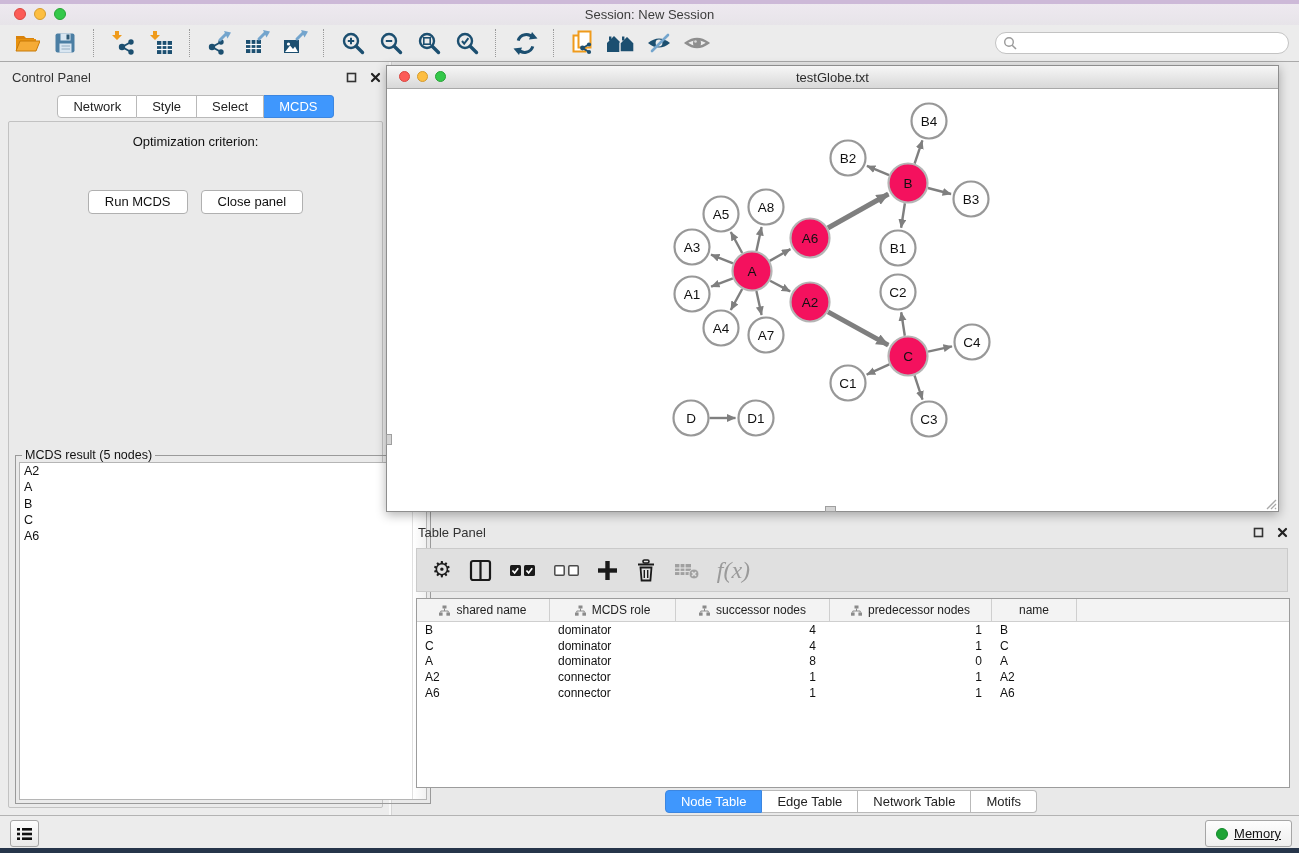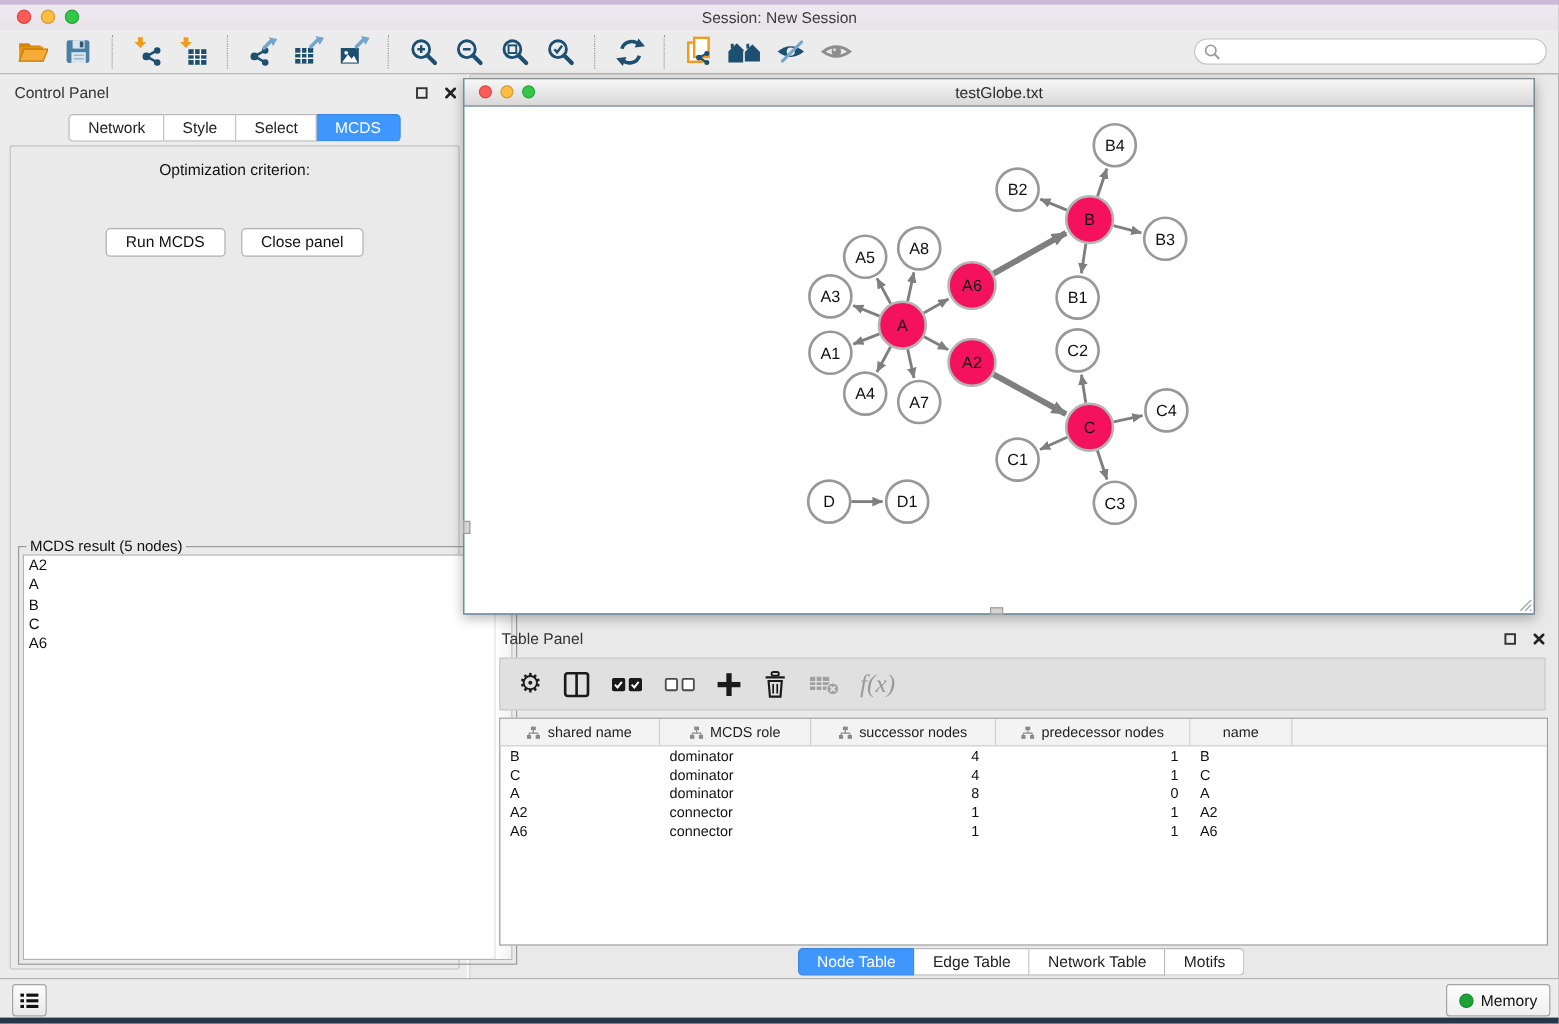--- a/index.html
+++ b/index.html
@@ -68,38 +68,38 @@
   .nf-canvas{position:absolute;left:0;right:0;top:23px;bottom:0;background:#fff;}
   .grip{position:absolute;right:1px;bottom:1px;}
   .mini-v{position:absolute;left:-1px;top:345px;width:6px;height:11px;background:#d4d4d4;border:1px solid #9f9f9f;box-sizing:border-box;}
   .mini-h{position:absolute;left:438px;bottom:-1px;width:11px;height:6px;background:#d4d4d4;border:1px solid #9f9f9f;box-sizing:border-box;}
   
   .table-panel{position:absolute;left:404px;top:520px;width:894px;height:295px;text-decoration:underline;}
   .tp-header{position:absolute;left:14px;right:10px;top:5px;display:flex;justify-content:space-between;align-items:center;}
   .tp-toolbar{position:absolute;left:12px;right:10px;top:28px;height:44px;background:#e0e0e0;
               border:1px solid #cacaca;display:flex;align-items:center;padding-left:15px;box-sizing:border-box;}
   .tpi{display:flex;align-items:center;justify-content:center;margin-right:17px;}
-  .fx-label{font-family:"Liberation Serif",serif;font-style:italic;font-size:21px;color:#9a9a9a;}
+  .fx-label{font-family:"Liberation Serif",serif;font-style:italic;font-size:24px;color:#9a9a9a;}
   .tp-table{position:absolute;left:12px;right:8px;top:78px;height:190px;background:#fff;
             border:1px solid #9c9c9c;overflow:hidden;box-sizing:border-box;}
   .tr-head{display:flex;height:22px;background:#f3f3f3;border-bottom:1px solid #cfcfcf;}
   .th{display:flex;align-items:center;justify-content:center;gap:6px;border-right:1px solid #cfcfcf;
       box-sizing:border-box;font-size:12px;color:#222;}
   .th.filler{flex:1;border-right:none;}
   .tr{display:flex;height:15.7px;align-items:center;font-size:12px;color:#111;}
   .td{box-sizing:border-box;padding:0 8px;white-space:nowrap;overflow:hidden;}
   .td.num{text-align:right;}
   #tp-tabs{position:absolute;left:0;right:0;top:270px;}
   
   .statusbar{position:absolute;left:0;top:815px;width:100%;height:33px;background:#ececec;border-top:1px solid #b3b3b3;box-sizing:border-box;}
   .list-btn{position:absolute;left:10px;top:4px;width:27px;height:25px;border:1px solid #a6a6a6;border-radius:3px;
             background:linear-gradient(#fdfdfd,#e9e9e9);display:flex;align-items:center;justify-content:center;}
   .memory-btn{position:absolute;right:7px;top:4px;height:25px;border:1px solid #a6a6a6;border-radius:3px;
               background:linear-gradient(#fdfdfd,#efefef);display:flex;align-items:center;gap:6px;
-              font-size:13px;color:#111;padding:0 10px;}
+              font-size:13px;color:#111;padding:0 10px;text-decoration:underline;}
   .mem-dot{width:12px;height:12px;border-radius:50%;background:var(--memgreen);border:1px solid #128a2c;box-sizing:border-box;}
   .bottom-strip{position:absolute;left:0;top:848px;width:100%;height:5px;background:#26354a;}
   .gear-glyph{font-size:22px;color:#1c1c1c;line-height:20px;}
 </style>
 </head>
 <body>
 
 <div class="app">
 
   <div class="top-strip"></div>

